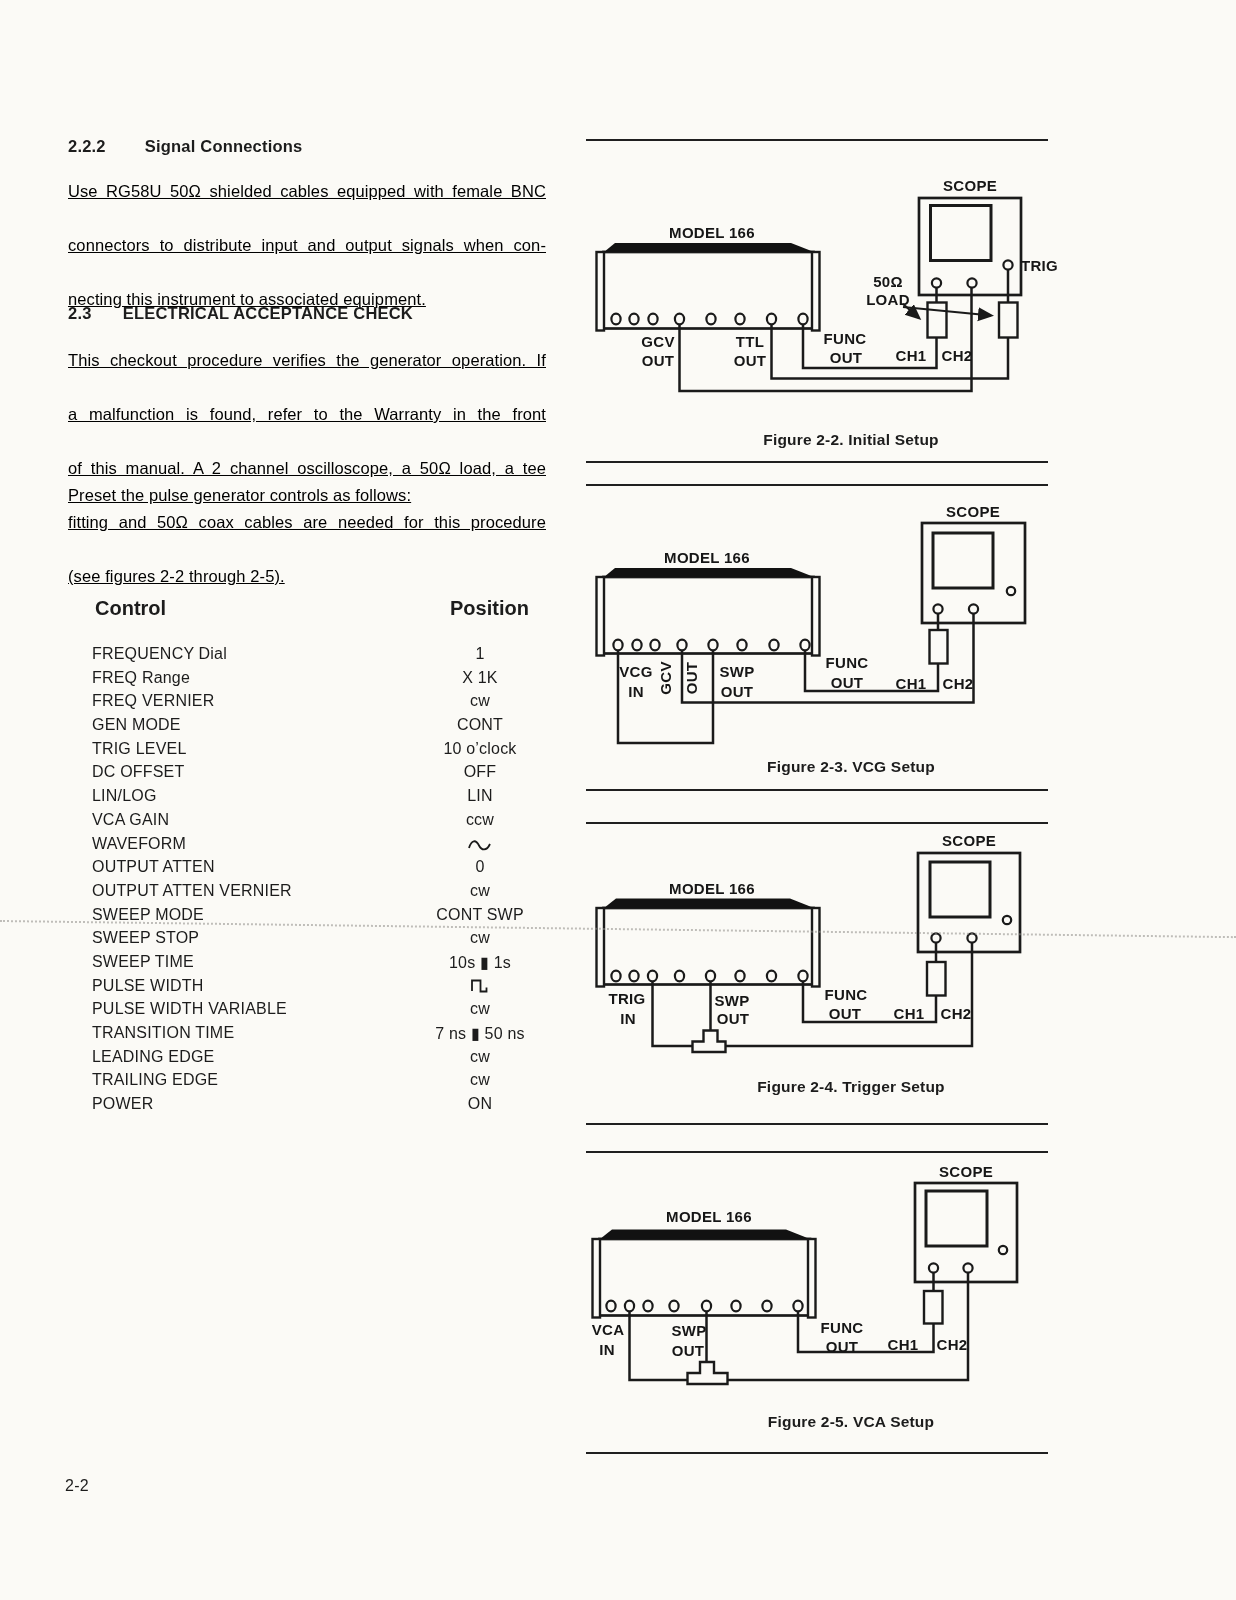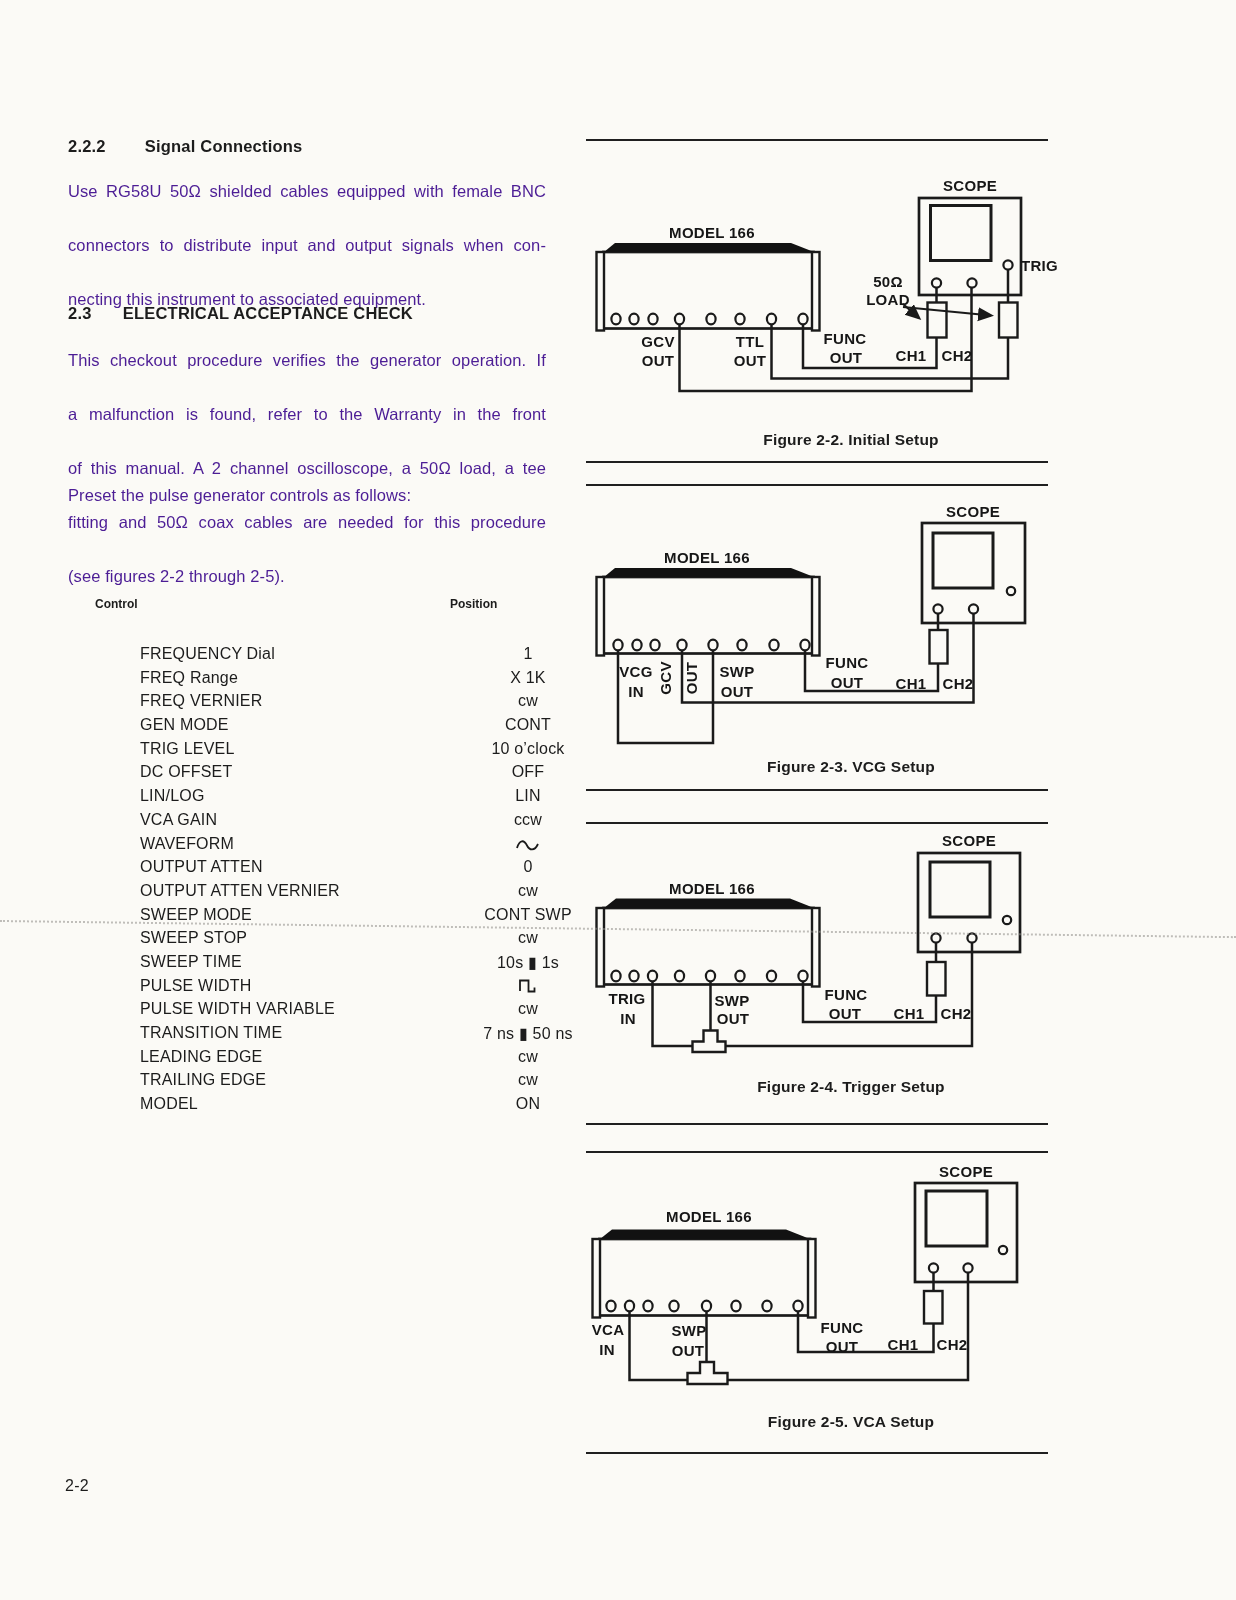--- a/index.html
+++ b/index.html
@@ -5,25 +5,25 @@
   html,body { margin:0; padding:0; }
   body {
     width:1236px; height:1600px; position:relative;
     background:#fbfaf6; color:#1c1c1c;
     font-family:"Liberation Sans", sans-serif;
     overflow:hidden;
   }
   .abs { position:absolute; }
   .hd { font-weight:700; font-size:16.5px; letter-spacing:.2px; white-space:nowrap; }
   .hd .num { display:inline-block; }
-  .body-text { width:478px; font-size:16.5px; line-height:27px; letter-spacing:.1px; color:#4c1d95; }
+  .body-text { width:478px; font-size:16.5px; line-height:27px; letter-spacing:.1px; color:#000000;text-decoration:underline; }
   .jline { text-align:justify; }
   .jline::after { content:""; display:inline-block; width:100%; height:0; }
   .single { white-space:nowrap; }
-  .tbl-head { font-weight:700; font-size:12px; white-space:nowrap; }
+  .tbl-head { font-weight:700; font-size:20px; white-space:nowrap; }
   .ctl-rows { width:500px; }
   .ctl-row { position:relative; height:23.7px; font-size:16px; white-space:nowrap; }
   .ctl-row .lbl { position:absolute; left:0; top:2px; letter-spacing:.2px; }
   .ctl-row .pos { position:absolute; left:288px; top:2px; width:200px; text-align:center; letter-spacing:.2px; }
   .sym-sine svg, .sym-pulse svg { vertical-align:-4px; }
   .rule { position:absolute; left:586px; width:462px; height:0; border-top:2.3px solid #1f1f1f; }
   .figcap { position:absolute; left:620px; width:462px; text-align:center; font-weight:700; font-size:15.5px; letter-spacing:.2px; }
   .pagenum { font-size:16px; letter-spacing:.3px; }
   .artifact { position:absolute; left:0; top:920px; width:1236px; height:0; border-top:2px dotted #8f8d88; transform:rotate(0.75deg); transform-origin:left top; opacity:.55; pointer-events:none; }
   svg.fig { position:absolute; overflow:visible; }
@@ -61,21 +61,21 @@
   <div class="jline">of this manual. A 2 channel oscilloscope, a 50Ω load, a tee</div>
   <div class="jline">fitting and 50Ω coax cables are needed for this procedure</div>
   <div class="single">(see figures 2-2 through 2-5).</div>
 </div>
 
 <div class="abs body-text single" style="left:68px; top:482px;">Preset the pulse generator controls as follows:</div>
 
 <div class="abs tbl-head" style="left:95px; top:597px;">Control</div>
 <div class="abs tbl-head" style="left:450px; top:597px;">Position</div>
 
-<div class="abs ctl-rows" style="left:92px; top:643px;margin-left:48px;">
+<div class="abs ctl-rows" style="left:92px; top:643px;">
   <div class="ctl-row">
       <span class="lbl">FREQUENCY Dial</span>
       <span class="pos">1</span>
     </div>
   <div class="ctl-row">
       <span class="lbl">FREQ Range</span>
       <span class="pos">X 1K</span>
     </div>
   <div class="ctl-row">
       <span class="lbl">FREQ VERNIER</span>
@@ -143,21 +143,21 @@
     </div>
   <div class="ctl-row">
       <span class="lbl">LEADING EDGE</span>
       <span class="pos">cw</span>
     </div>
   <div class="ctl-row">
       <span class="lbl">TRAILING EDGE</span>
       <span class="pos">cw</span>
     </div>
   <div class="ctl-row">
-      <span class="lbl">MODEL</span>
+      <span class="lbl">POWER</span>
       <span class="pos">ON</span>
     </div>
 </div>
 
 <div class="abs pagenum" style="left:65px; top:1477px;">2-2</div>
 
 <div class="rule" style="top:139px;"></div>
 <div class="rule" style="top:461px;"></div>
 <div class="rule" style="top:484px;"></div>
 <div class="rule" style="top:789px;"></div>

